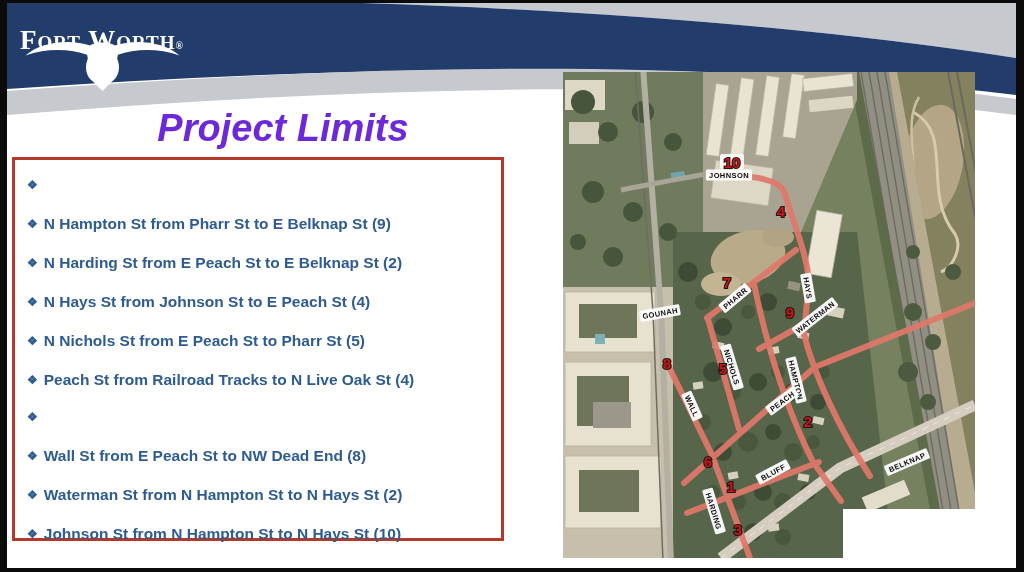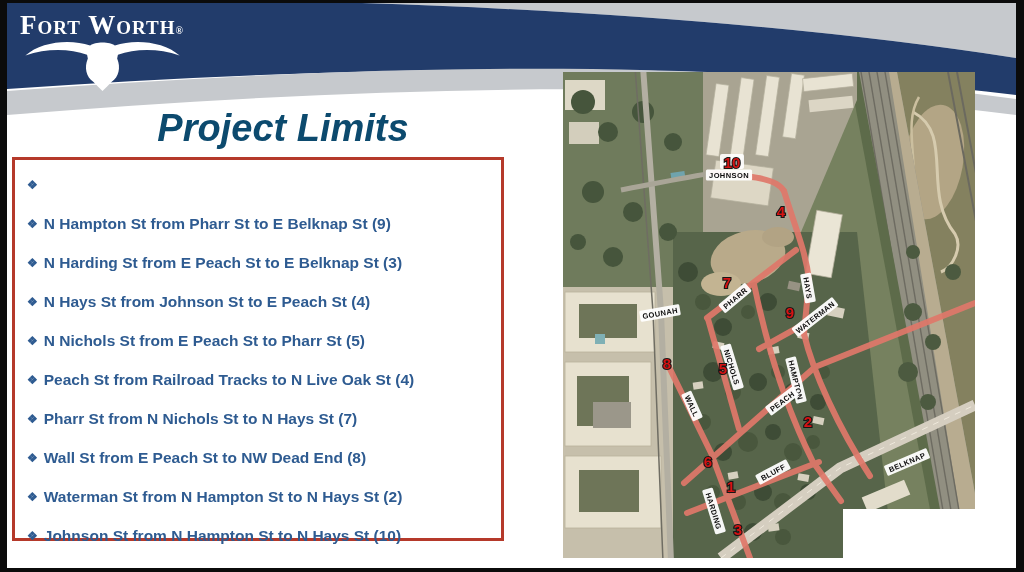--- a/index.html
+++ b/index.html
@@ -6,30 +6,30 @@
   body{
     width:1024px;height:572px;position:relative;background:#0b0b0b;
     font-family:"Liberation Sans",sans-serif;overflow:hidden;
   }
   .slide{
     position:absolute;left:7px;top:3px;width:1009px;height:565px;
     background:#ffffff;overflow:hidden;
   }
   .swoosh{position:absolute;left:0;top:0;}
   .logo-text{
-    position:absolute;left:13px;top:7px;color:#ffffff;
+    position:absolute;left:13px;top:22px;color:#ffffff;
     font-family:"Liberation Serif",serif;font-weight:bold;
     font-variant:small-caps;font-size:27px;letter-spacing:1px;white-space:nowrap;
   }
   .logo-reg{font-size:10px;font-variant:normal;vertical-align:baseline;}
   .longhorn{position:absolute;left:18px;top:34px;}
   .page-title{
     position:absolute;left:96px;top:104px;width:360px;margin:0;
     text-align:center;font-size:38px;font-weight:bold;font-style:italic;
-    color:#0c4a6e;letter-spacing:0px;
+    color:#6d28d9;letter-spacing:0px;
   }
   .project-box{
     position:absolute;left:5px;top:154px;width:492px;height:384px;
     border:3px solid #b5392a;box-sizing:border-box;
     padding:17px 6px 0 12px;display:flex;flex-direction:column;gap:18px;
     background:#ffffff;
   }
   .proj-item{
     display:flex;align-items:baseline;gap:6px;
     color:#2e5b91;font-weight:bold;font-size:15.5px;line-height:19px;
@@ -66,37 +66,36 @@
   <div class="project-box">
     <div class="proj-item">
         <span class="proj-bullet">❖</span>
       </div>
     <div class="proj-item">
         <span class="proj-bullet">❖</span>
         <span>N Hampton St from Pharr St to E Belknap St (9)</span>
       </div>
     <div class="proj-item">
         <span class="proj-bullet">❖</span>
-        <span>N Harding St from E Peach St to E Belknap St (3)</span>
+        <span>N Harding St from E Peach St to E Belknap St (2)</span>
       </div>
     <div class="proj-item">
         <span class="proj-bullet">❖</span>
         <span>N Hays St from Johnson St to E Peach St (4)</span>
       </div>
     <div class="proj-item">
         <span class="proj-bullet">❖</span>
         <span>N Nichols St from E Peach St to Pharr St (5)</span>
       </div>
     <div class="proj-item">
         <span class="proj-bullet">❖</span>
         <span>Peach St from Railroad Tracks to N Live Oak St (4)</span>
       </div>
     <div class="proj-item">
         <span class="proj-bullet">❖</span>
-        <span>Pharr St from N Nichols St to N Hays St (7)</span>
       </div>
     <div class="proj-item">
         <span class="proj-bullet">❖</span>
         <span>Wall St from E Peach St to NW Dead End (8)</span>
       </div>
     <div class="proj-item">
         <span class="proj-bullet">❖</span>
         <span>Waterman St from N Hampton St to N Hays St (2)</span>
       </div>
     <div class="proj-item">

